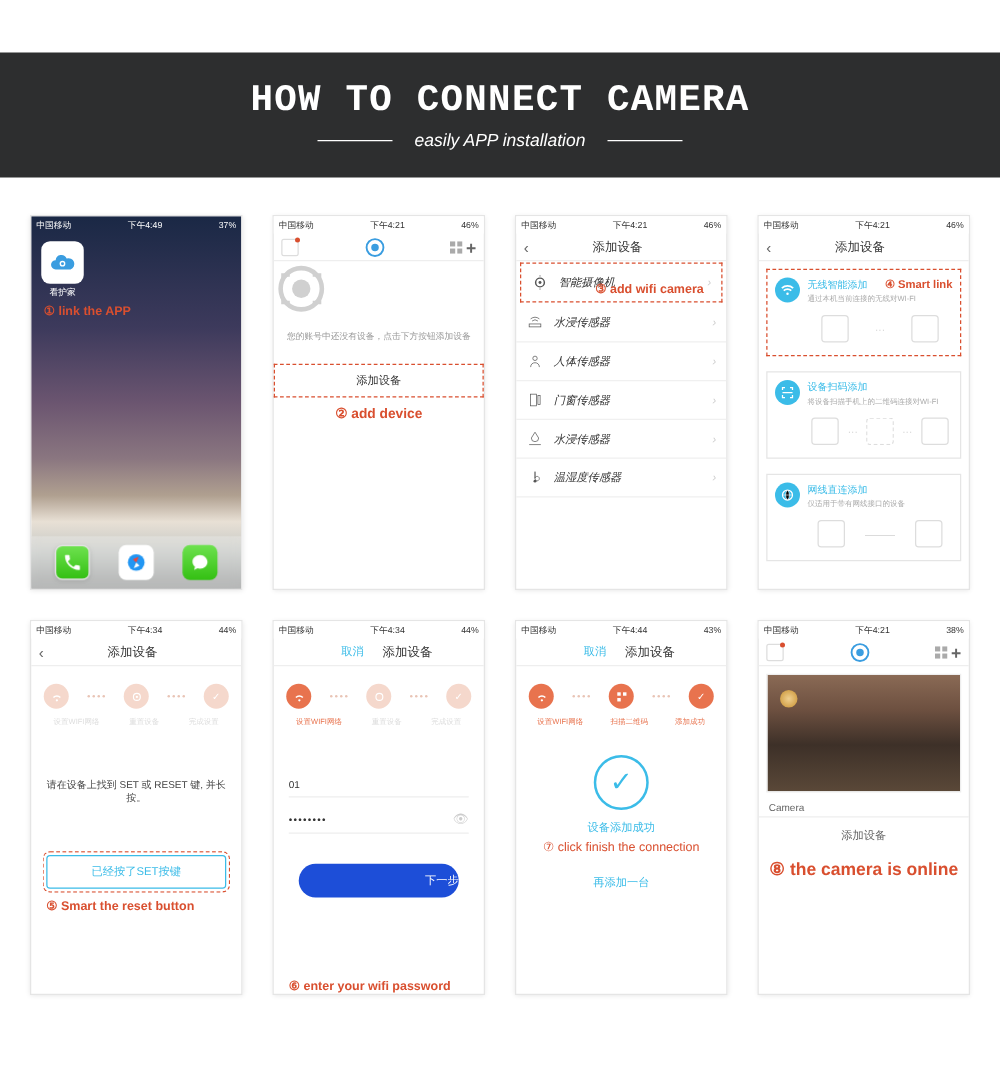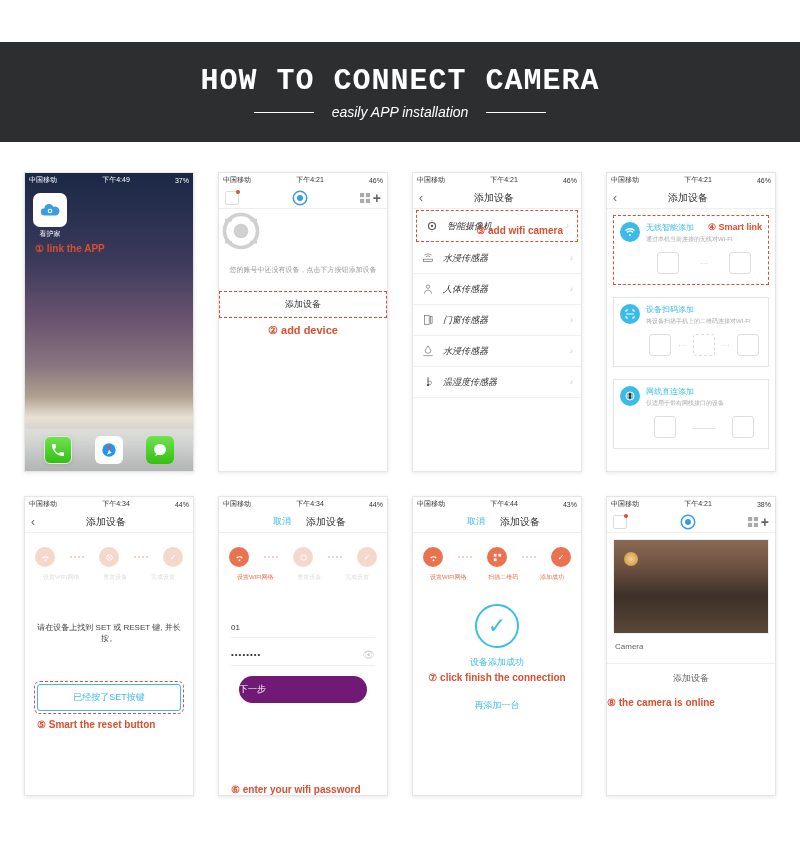--- a/index.html
+++ b/index.html
@@ -78,37 +78,37 @@
 
   .mid-text { font-size: 8px; color: #444; text-align: center; padding: 0 12px; margin: 30px 0 40px; }
   .outline-btn2 { border: 1px solid #3bbce8; color: #3bbce8; font-size: 9px; padding: 6px 0; margin: 0 12px; text-align: center; border-radius: 3px; }
   .outline-btn2.hl { outline: 1px dashed #d94f2f; outline-offset: 2px; }
   .anno5 { color: #d94f2f; font-size: 10px; font-weight: bold; text-align: left; margin: 8px 12px 0; }
 
   
   .field { margin: 6px 12px; border-bottom: 1px solid #eee; padding: 5px 0; font-size: 8px; color: #333; display: flex; align-items: center; }
   .field .dots6 { letter-spacing: 1px; color: #333; flex: 1; }
   .field .eye { color: #ccc; font-size: 10px; }
-  .solid-btn { background: #701a75; color: #fff; font-size: 9px; padding: 7px 0; margin: 10px 20px 0; text-align: left; border-radius: 14px; }
+  .solid-btn { background: #1d4ed8; color: #fff; font-size: 9px; padding: 7px 0; margin: 24px 20px 0; text-align: right; border-radius: 14px; }
 
   
   .big-check { width: 44px; height: 44px; border: 2px solid #3bbce8; border-radius: 50%; margin: 12px auto 8px; display: flex; align-items: center; justify-content: center; color: #3bbce8; font-size: 22px; }
   .succ-text { color: #3bbce8; font-size: 9px; text-align: center; }
-  .anno7 { color: #d94f2f; font-size: 10px; font-weight: bold; text-align: center; margin: 3px 0 8px; }
+  .anno7 { color: #d94f2f; font-size: 10px; font-weight: normal; text-align: center; margin: 3px 0 8px; }
   .btn-row7 { margin: 6px 14px; }
   .btn-complete { border: 1px solid #e8734e; color: #e8734e; font-size: 9px; padding: 7px 0; text-align: center; border-radius: 14px; }
   .btn-complete.hl { outline: 1px dashed #d94f2f; outline-offset: 2px; }
   .btn-again { color: #3bbce8; font-size: 9px; padding: 8px 0; text-align: center; }
 
   
   .preview { margin: 6px; height: 95px; background: linear-gradient(180deg, #8a6a55 0%, #6d5040 30%, #3d3028 60%, #5a4838 100%); position: relative; border: 1px solid #eee; }
   .preview::after { content: ""; position: absolute; top: 12px; left: 10px; width: 14px; height: 14px; border-radius: 50%; background: radial-gradient(#f0d090,#c89030); box-shadow: 24px 0 0 radial-gradient(#f0d090,#c89030), 48px 0 0 #c89030; }
-  .cam-label { font-size: 8px; color: #666; padding: 2px 8px 12px; border-bottom: 1px solid #eee; }
+  .cam-label { font-size: 8px; color: #666; padding: 2px 8px 2px; border-bottom: 1px solid #eee; }
   .add-line { font-size: 9px; color: #666; text-align: center; padding: 8px; }
-  .anno8 { color: #d94f2f; font-size: 10px; font-weight: bold; text-align: left; margin-top: 4px; }
+  .anno8 { color: #d94f2f; font-size: 14px; font-weight: bold; text-align: center; margin-top: 4px; }
 
   .cancel-link { color: #3bbce8; font-size: 9px; padding-left: 48px; }
 </style>
 </head>
 <body>
 
 <div class="banner">
   <div class="banner-title">HOW TO CONNECT CAMERA</div>
   <div class="banner-sub">easily APP installation</div>
 </div>

